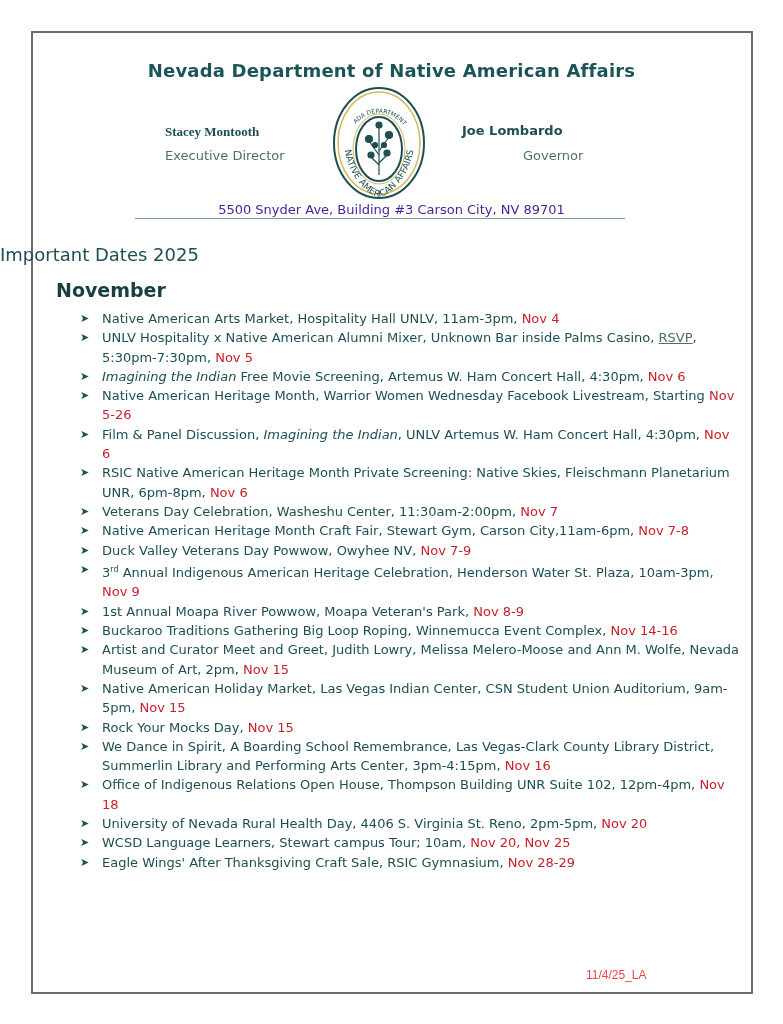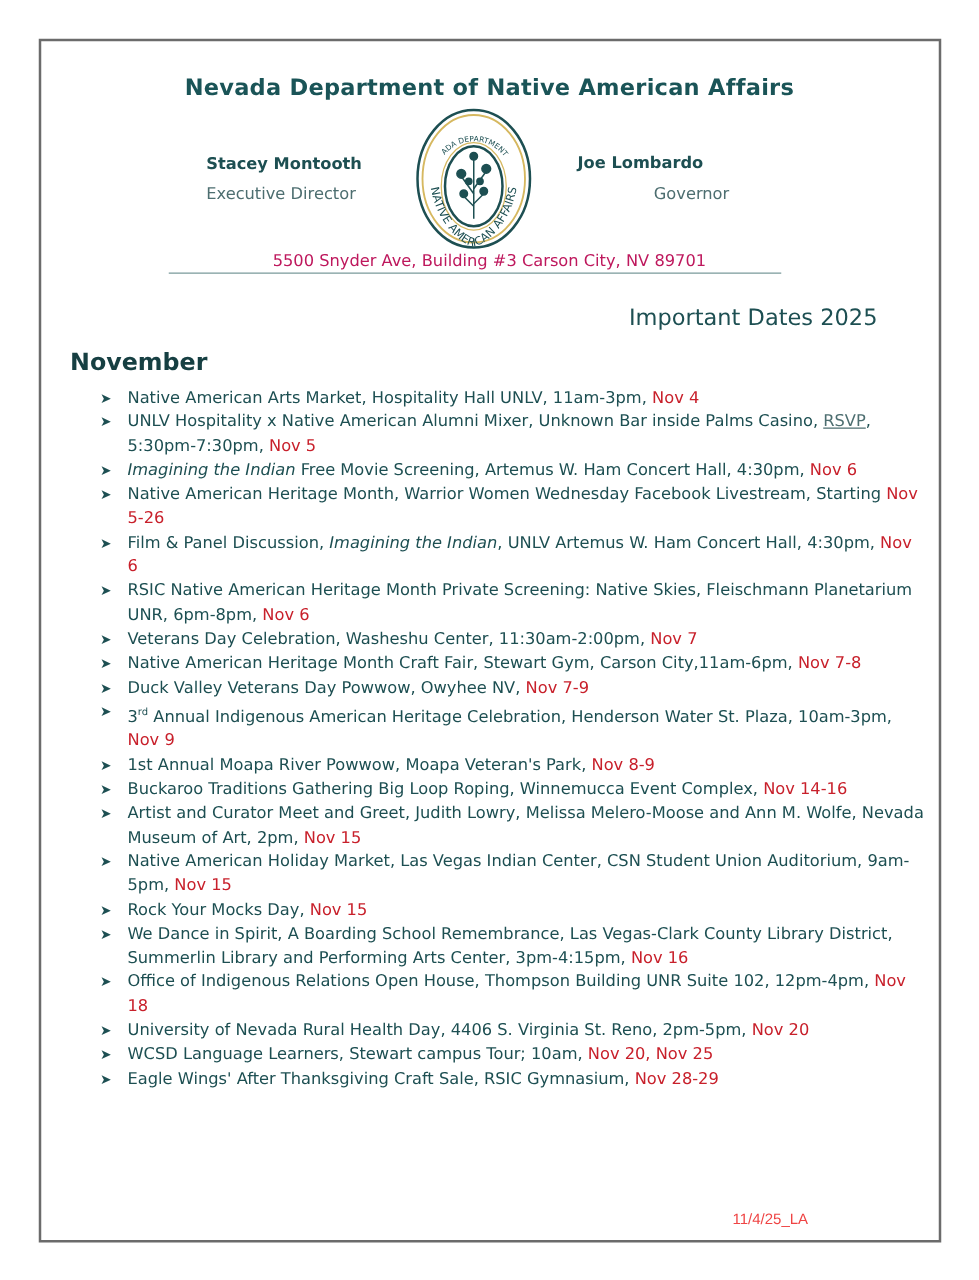--- a/index.html
+++ b/index.html
@@ -2,28 +2,28 @@
 <html><head>
 <meta charset="utf-8">
 <style>
   html, body { margin: 0; padding: 0; background: #ffffff; }
   body { width: 783px; height: 1024px; position: relative; overflow: hidden;
          font-family: "DejaVu Sans", sans-serif; color: #1d4f52; }
   .page-frame { position: absolute; left: 31px; top: 31px; width: 718px; height: 959px;
                 border: 2px solid #6b6b6b; box-sizing: content-box; }
   .org-title { position: absolute; left: 0; width: 783px; top: 60px; text-align: center;
                font-size: 18px; font-weight: bold; color: #1a5457; letter-spacing: 0.2px; }
-  .left-name { position: absolute; left: 165px; top: 124px; font-size: 13px; font-weight: bold; color: #1d4f52; }
+  .left-name { position: absolute; left: 165px; top: 124px; font-size: 13px; font-weight: bold; color: #1d4f52; font-family: Liberation Serif, serif; }
   .left-role { position: absolute; left: 165px; top: 148px; font-size: 13px; color: #4d6e70; }
   .right-name { position: absolute; left: 462px; top: 123px; font-size: 13px; font-weight: bold; color: #1d4f52; }
   .right-role { position: absolute; left: 502px; top: 148px; font-size: 13px; color: #4d6e70; margin-left: 21px; }
   .seal { position: absolute; left: 331px; top: 85px; width: 96px; height: 116px; }
-  .address { position: absolute; left: 0; width: 783px; top: 202px; text-align: center; font-size: 13px; color: #be185d; }
+  .address { position: absolute; left: 0; width: 783px; top: 202px; text-align: center; font-size: 13px; color: #4c1d95; }
   .address-rule { position: absolute; left: 135px; width: 490px; top: 218px; height: 0; border-top: 1px solid #7a9a9b; }
-  .section-title { position: absolute; left: 0; width: 702px; top: 244px; text-align: right; font-size: 18px; color: #1d4f52; }
+  .section-title { position: absolute; left: 0; width: 702px; top: 244px; text-align: left; font-size: 18px; color: #1d4f52; }
   .month { position: absolute; left: 56px; top: 279px; font-size: 19px; font-weight: bold; color: #163f42; }
   .events { position: absolute; left: 80px; top: 309px; width: 660px; margin: 0; padding: 0; list-style: none; }
   .event { position: relative; padding-left: 22px; font-size: 13px; line-height: 19.3px; color: #1d4f52; margin-bottom: 0; }
   .bullet { position: absolute; left: 0; top: 0; font-size: 11px; color: #1d4f52; }
   .date { color: #c8202b; }
   .rsvp { text-decoration: underline; color: #4d6e70; }
   .ital { font-style: italic; }
   sup { font-size: 8px; }
   .footer-code { position: absolute; left: 586px; top: 968px; font-family: "Liberation Sans", sans-serif; font-size: 12px; color: #ef4444; }
 </style>

